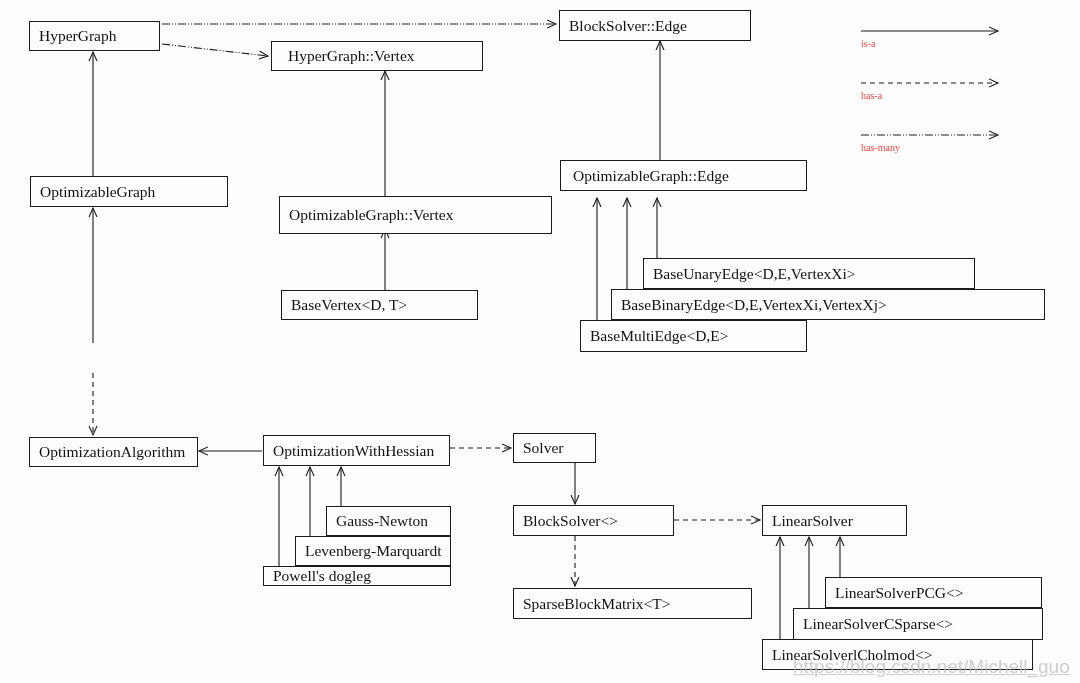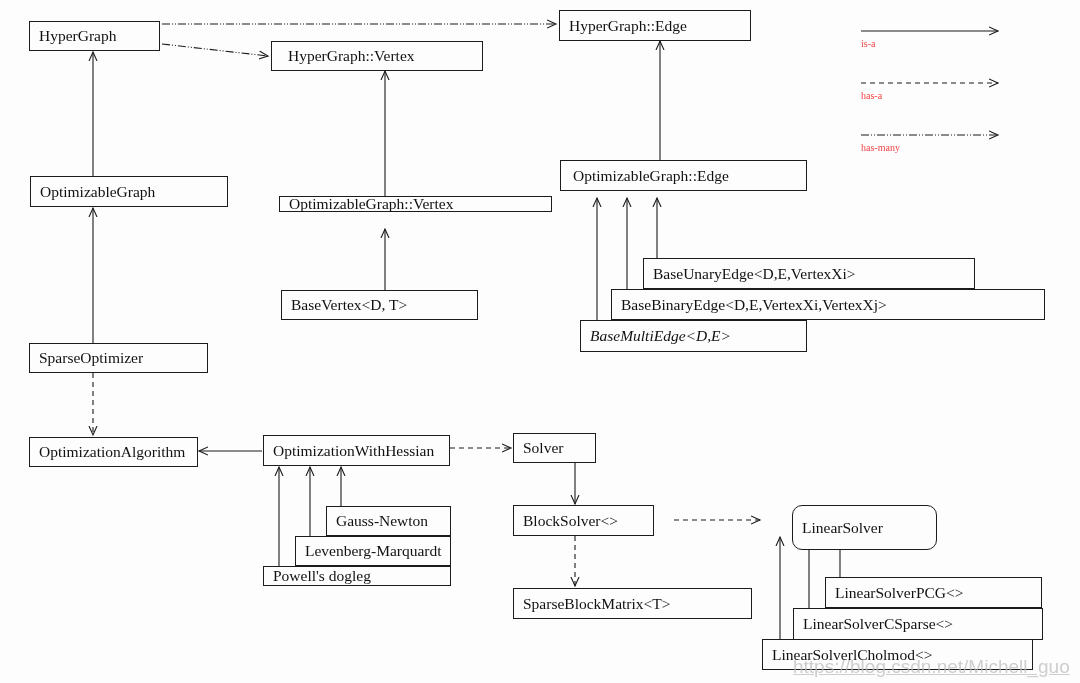--- a/index.html
+++ b/index.html
@@ -78,43 +78,42 @@
     <line stroke-dasharray="8,2,1,2,1,2" x1="162" y1="24" x2="556" y2="24" marker-end="url(#ah)"></line>
     <line stroke-dasharray="8,2,1,2,1,2" x1="162" y1="44" x2="268" y2="56" marker-end="url(#ah)"></line>
 
     <line x1="861" y1="31" x2="998" y2="31" marker-end="url(#ah)"></line>
     <line stroke-dasharray="5,4" x1="861" y1="83" x2="998" y2="83" marker-end="url(#ah)"></line>
     <line stroke-dasharray="8,2,1,2,1,2" x1="861" y1="135" x2="998" y2="135" marker-end="url(#ah)"></line>
   </svg>
 
   <div class="class-box" style="left:29px;top:21px;width:131px;height:30px;">HyperGraph</div>
   <div class="class-box" style="left:271px;top:41px;width:212px;height:30px;padding-left:16px;">HyperGraph::Vertex</div>
-  <div class="class-box" style="left:559px;top:10px;width:192px;height:31px;">HyperGraph::Edge</div>
+  <div class="class-box" style="left:559px;top:10px;width:192px;height:31px;">BlockSolver::Edge</div>
 
   <div class="class-box" style="left:30px;top:176px;width:198px;height:31px;">OptimizableGraph</div>
-  <div class="class-box" style="left:279px;top:196px;width:273px;height:16px;">OptimizableGraph::Vertex</div>
+  <div class="class-box" style="left:279px;top:196px;width:273px;height:38px;">OptimizableGraph::Vertex</div>
   <div class="class-box" style="left:560px;top:160px;width:247px;height:31px;padding-left:12px;">OptimizableGraph::Edge</div>
 
   <div class="class-box" style="left:281px;top:290px;width:197px;height:30px;">BaseVertex&lt;D, T&gt;</div>
 
   <div class="class-box" style="left:643px;top:258px;width:332px;height:31px;">BaseUnaryEdge&lt;D,E,VertexXi&gt;</div>
   <div class="class-box" style="left:611px;top:289px;width:434px;height:31px;">BaseBinaryEdge&lt;D,E,VertexXi,VertexXj&gt;</div>
-  <div class="class-box" style="left:580px;top:320px;width:227px;height:32px;font-style:italic;">BaseMultiEdge&lt;D,E&gt;</div>
+  <div class="class-box" style="left:580px;top:320px;width:227px;height:32px;">BaseMultiEdge&lt;D,E&gt;</div>
 
-  <div class="class-box" style="left:29px;top:343px;width:179px;height:30px;">SparseOptimizer</div>
   <div class="class-box" style="left:29px;top:437px;width:169px;height:30px;">OptimizationAlgorithm</div>
   <div class="class-box" style="left:263px;top:435px;width:187px;height:31px;">OptimizationWithHessian</div>
 
   <div class="class-box" style="left:326px;top:506px;width:125px;height:30px;">Gauss-Newton</div>
   <div class="class-box" style="left:295px;top:536px;width:156px;height:30px;">Levenberg-Marquardt</div>
   <div class="class-box" style="left:263px;top:566px;width:188px;height:20px;">Powell's dogleg</div>
 
   <div class="class-box" style="left:513px;top:433px;width:83px;height:30px;">Solver</div>
-  <div class="class-box" style="left:513px;top:505px;width:141px;height:31px;">BlockSolver&lt;&gt;</div>
-  <div class="class-box" style="left:792px;top:505px;width:145px;height:45px;border-radius:10px;">LinearSolver</div>
+  <div class="class-box" style="left:513px;top:505px;width:161px;height:31px;">BlockSolver&lt;&gt;</div>
+  <div class="class-box" style="left:762px;top:505px;width:145px;height:31px;">LinearSolver</div>
   <div class="class-box" style="left:513px;top:588px;width:239px;height:31px;">SparseBlockMatrix&lt;T&gt;</div>
 
   <div class="class-box" style="left:825px;top:577px;width:217px;height:31px;">LinearSolverPCG&lt;&gt;</div>
   <div class="class-box" style="left:793px;top:608px;width:250px;height:32px;">LinearSolverCSparse&lt;&gt;</div>
   <div class="class-box" style="left:762px;top:639px;width:271px;height:31px;">LinearSolverlCholmod&lt;&gt;</div>
 
   <div class="legend-label" style="left:861px;top:38px;">is-a</div>
   <div class="legend-label" style="left:861px;top:90px;">has-a</div>
   <div class="legend-label" style="left:861px;top:142px;">has-many</div>
 

